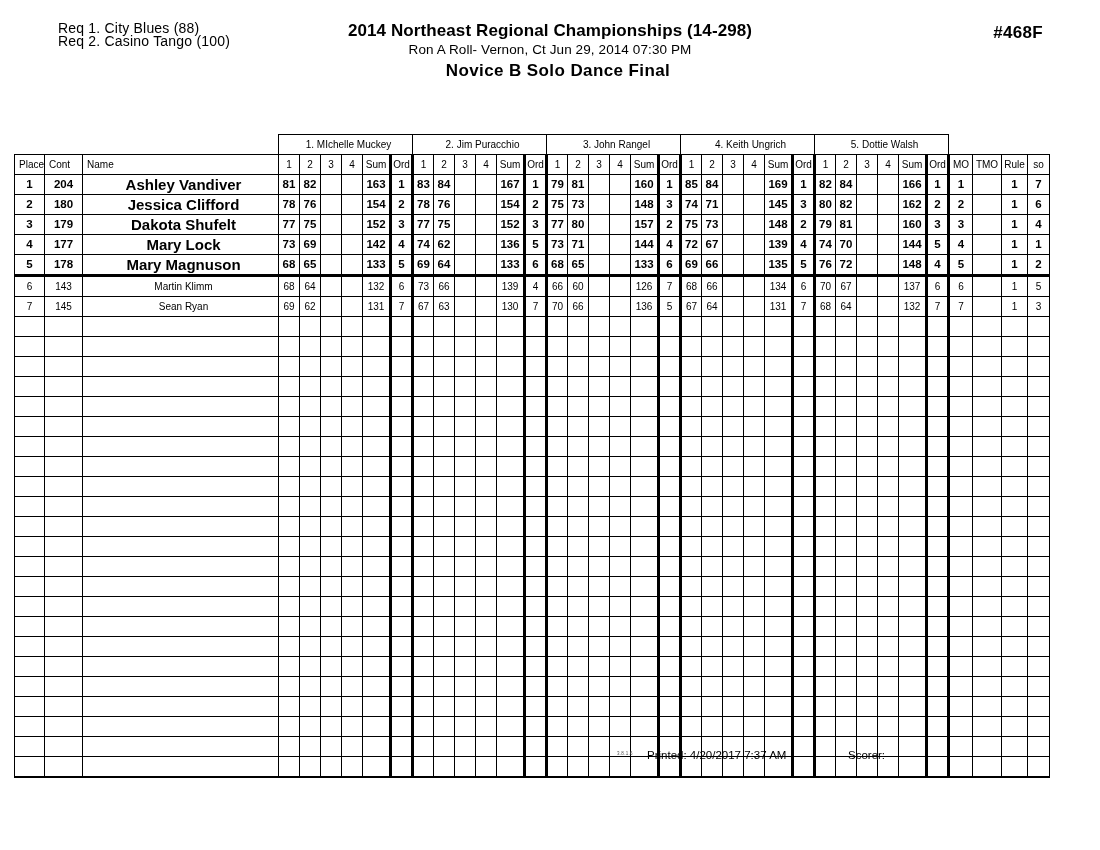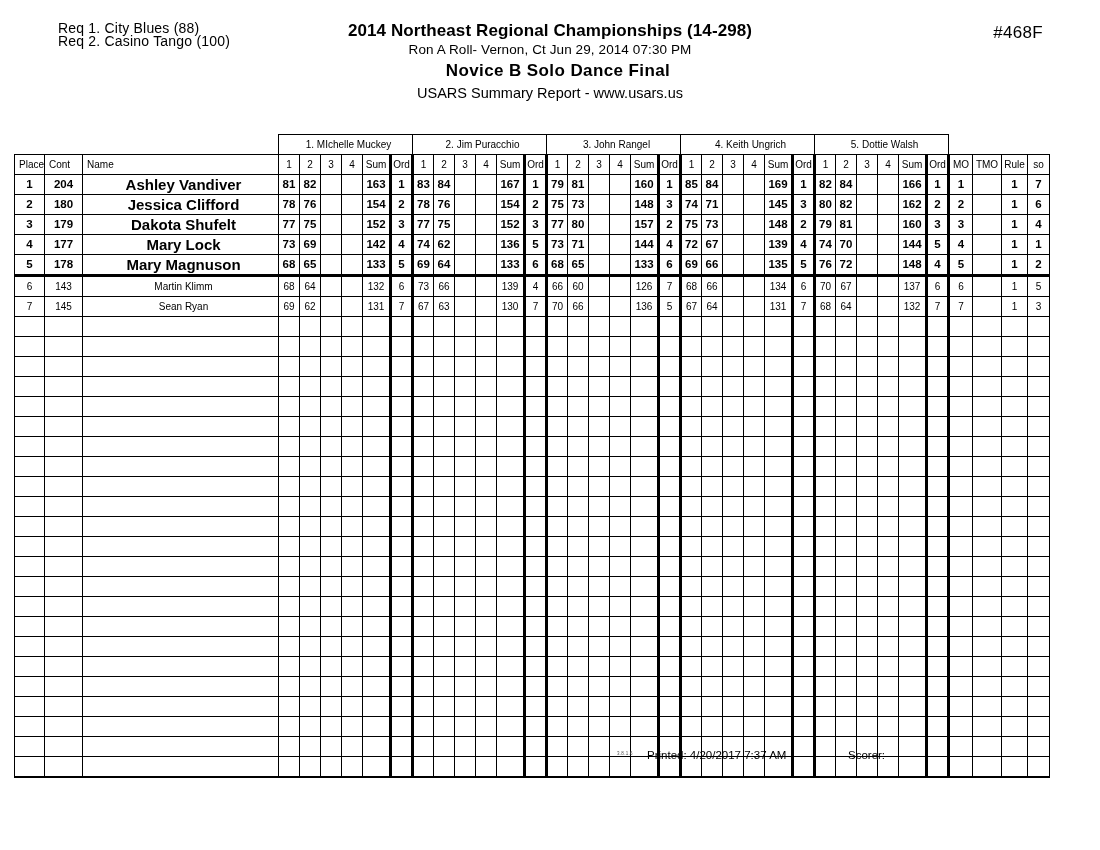--- a/index.html
+++ b/index.html
@@ -8,21 +8,21 @@
     font-family:"Liberation Sans", sans-serif;
     color:#000;position:relative;overflow:hidden;
   }
   .req-block{position:absolute;left:14px;top:22px;font-size:14px;line-height:13px;letter-spacing:.2px;margin-left:44px;}
   .req-line{white-space:nowrap;}
   .titles{position:absolute;left:0;top:20px;width:1100px;text-align:center;}
   .t1{font-size:17px;font-weight:bold;letter-spacing:.1px;line-height:21px;}
   .t2{font-size:13.5px;font-weight:normal;line-height:18px;letter-spacing:.1px;text-align:center;}
   .t3{font-size:17px;font-weight:bold;line-height:23px;letter-spacing:.4px;padding-left:16px;}
   .t4{font-size:14.5px;font-weight:normal;line-height:22px;}
-  .evcode{position:absolute;right:57px;top:23px;font-size:17px;font-weight:normal;letter-spacing:.3px;}
+  .evcode{position:absolute;right:57px;top:23px;font-size:17px;font-weight:bold;letter-spacing:.3px;}
 
   
   .sheet{position:absolute;left:14px;top:134px;}
   table.grid{border-collapse:collapse;table-layout:fixed;border-radius:28px;}
   table.grid td,table.grid th{
     border:1px solid #000;padding:0;margin:0;
     font-weight:normal;font-size:10px;
     text-align:center;vertical-align:middle;
     height:19px;line-height:19px;overflow:hidden;
   }
@@ -72,21 +72,20 @@
 
 <div class="req-block">
   <div class="req-line">Req  1.   City Blues (88)</div>
   <div class="req-line">Req  2.   Casino Tango (100)</div>
 </div>
 
 <div class="titles">
   <div class="t1">2014 Northeast Regional Championships (14-298)</div>
   <div class="t2">Ron A Roll- Vernon, Ct  Jun 29, 2014  07:30 PM</div>
   <div class="t3">Novice B Solo Dance Final</div>
-  <div class="t4">USARS Summary Report - www.usars.us</div>
 </div>
 <div class="evcode">#468F</div>
 
 <div class="sheet">
   <table class="grid">
     <colgroup id="cols">
         <col class="c-place">
         <col class="c-cont">
         <col class="c-name">
         <col class="c-s">

